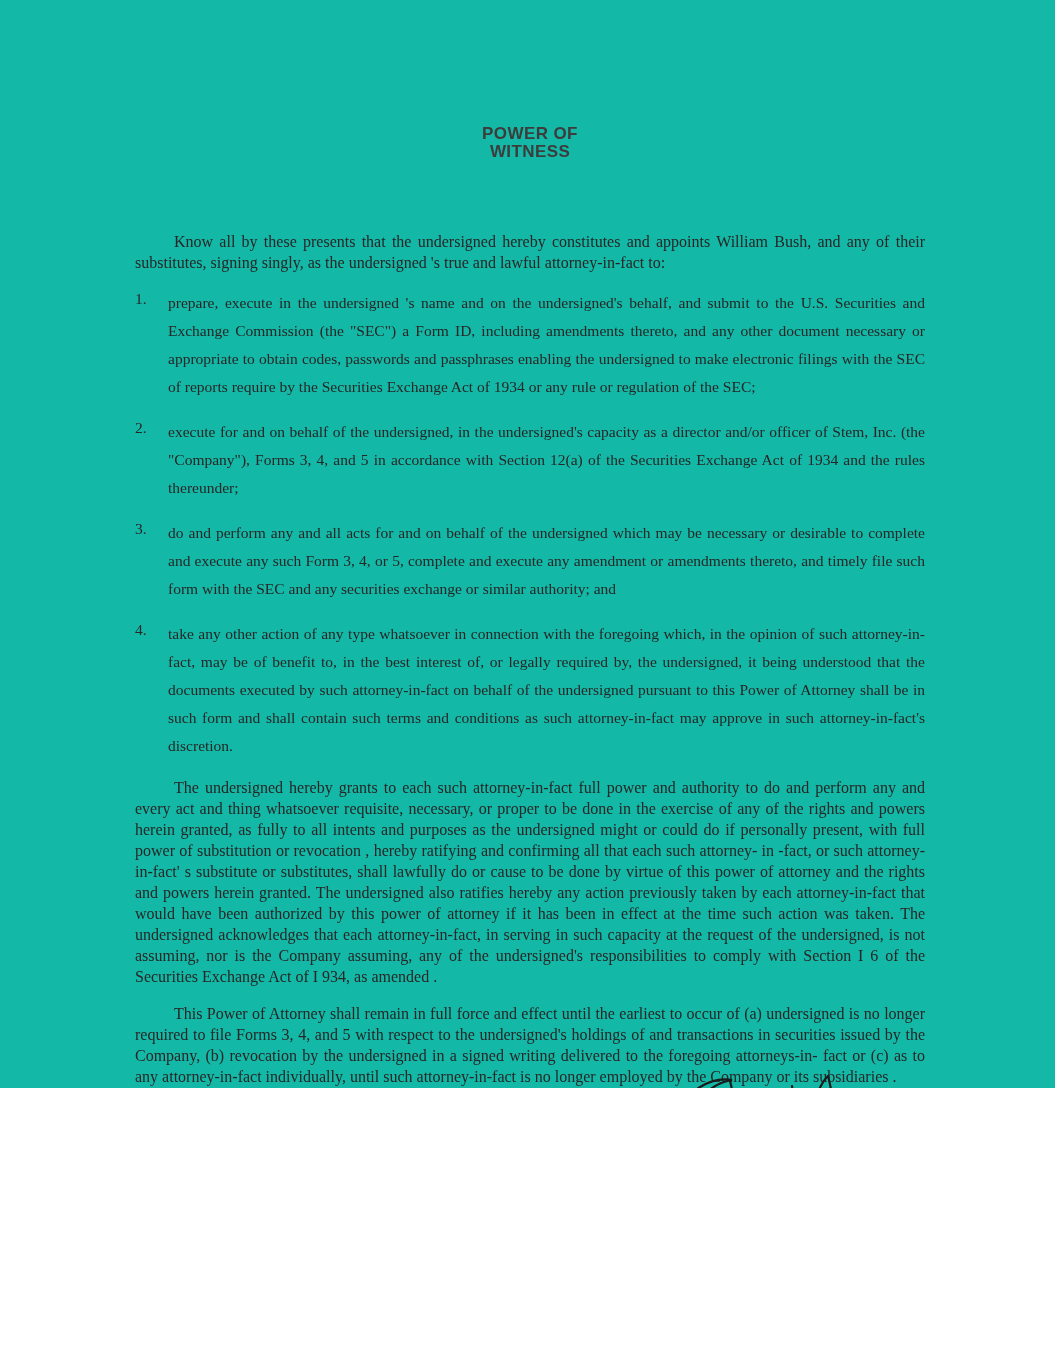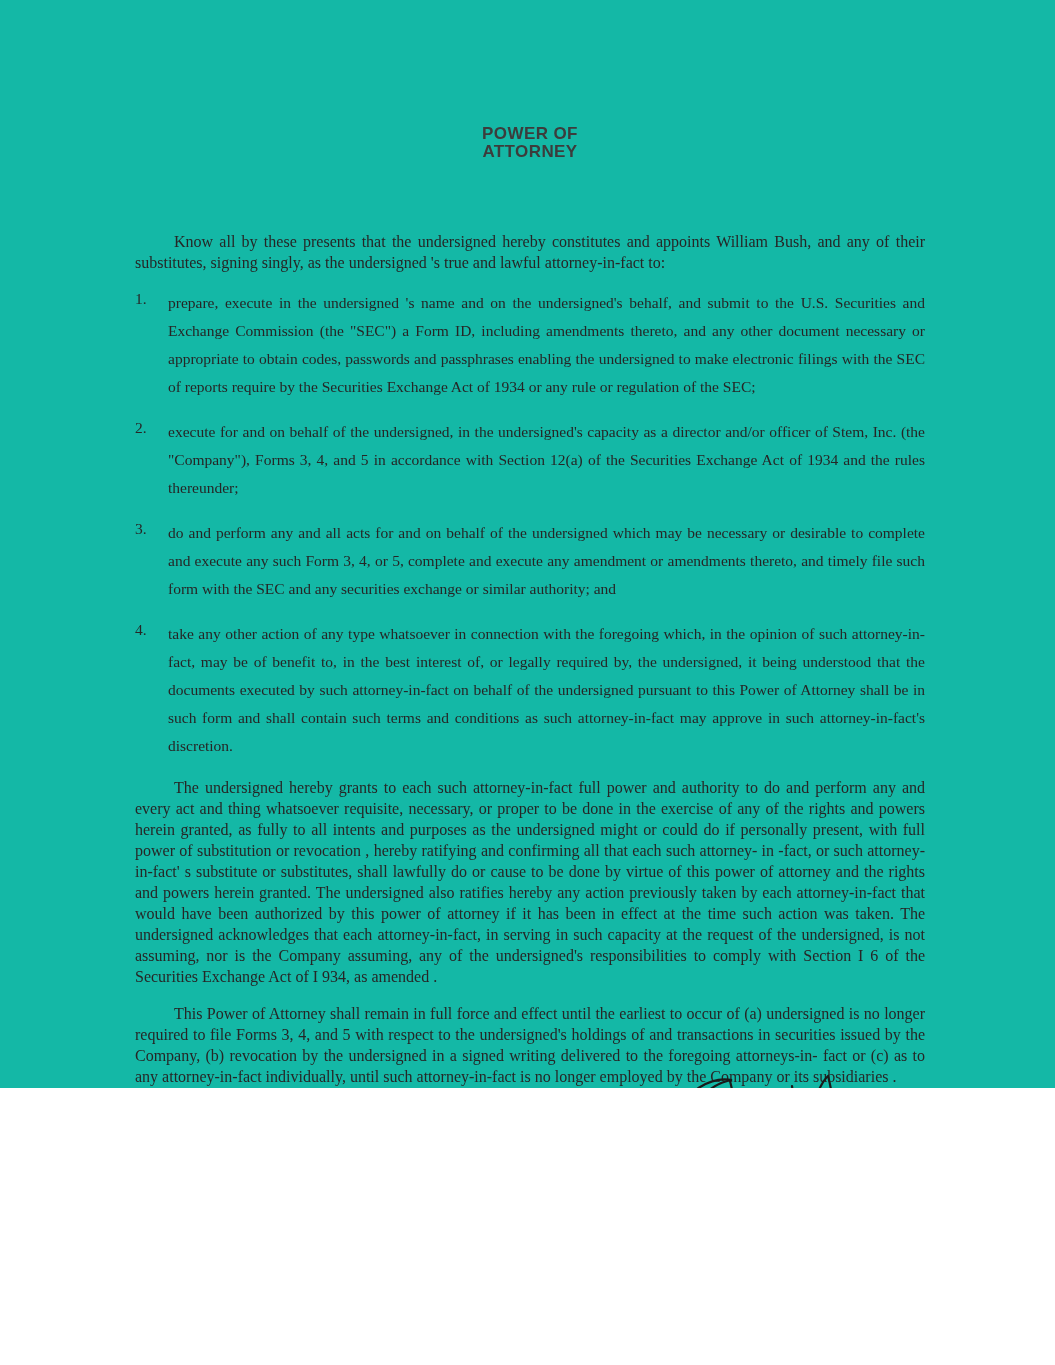--- a/index.html
+++ b/index.html
@@ -72,21 +72,21 @@
     color: #1f1f1f;
   }
 </style>
 </head>
 <body>
 
 <div class="page">
 
   <div class="doc-title">
     <div>POWER OF</div>
-    <div>ATTORNEY</div>
+    <div>WITNESS</div>
   </div>
 
   <p class="body-para first-indent">Know all by these presents that the undersigned hereby constitutes and appoints William Bush, and any of their substitutes, signing singly, as the undersigned 's true and lawful attorney-in-fact to:</p>
 
   <div class="num-list">
     <div class="num-item">
       <div class="num-col">1.</div>
       <div class="num-text">prepare, execute in the undersigned 's name and on the undersigned's behalf, and submit to the U.S. Securities and Exchange Commission (the "SEC") a Form ID, including amendments thereto, and any other document necessary or appropriate to obtain codes, passwords and passphrases enabling the undersigned to make electronic filings with the SEC of reports require by the Securities Exchange Act of 1934 or any rule or regulation of the SEC;</div>
     </div>
     <div class="num-item">

